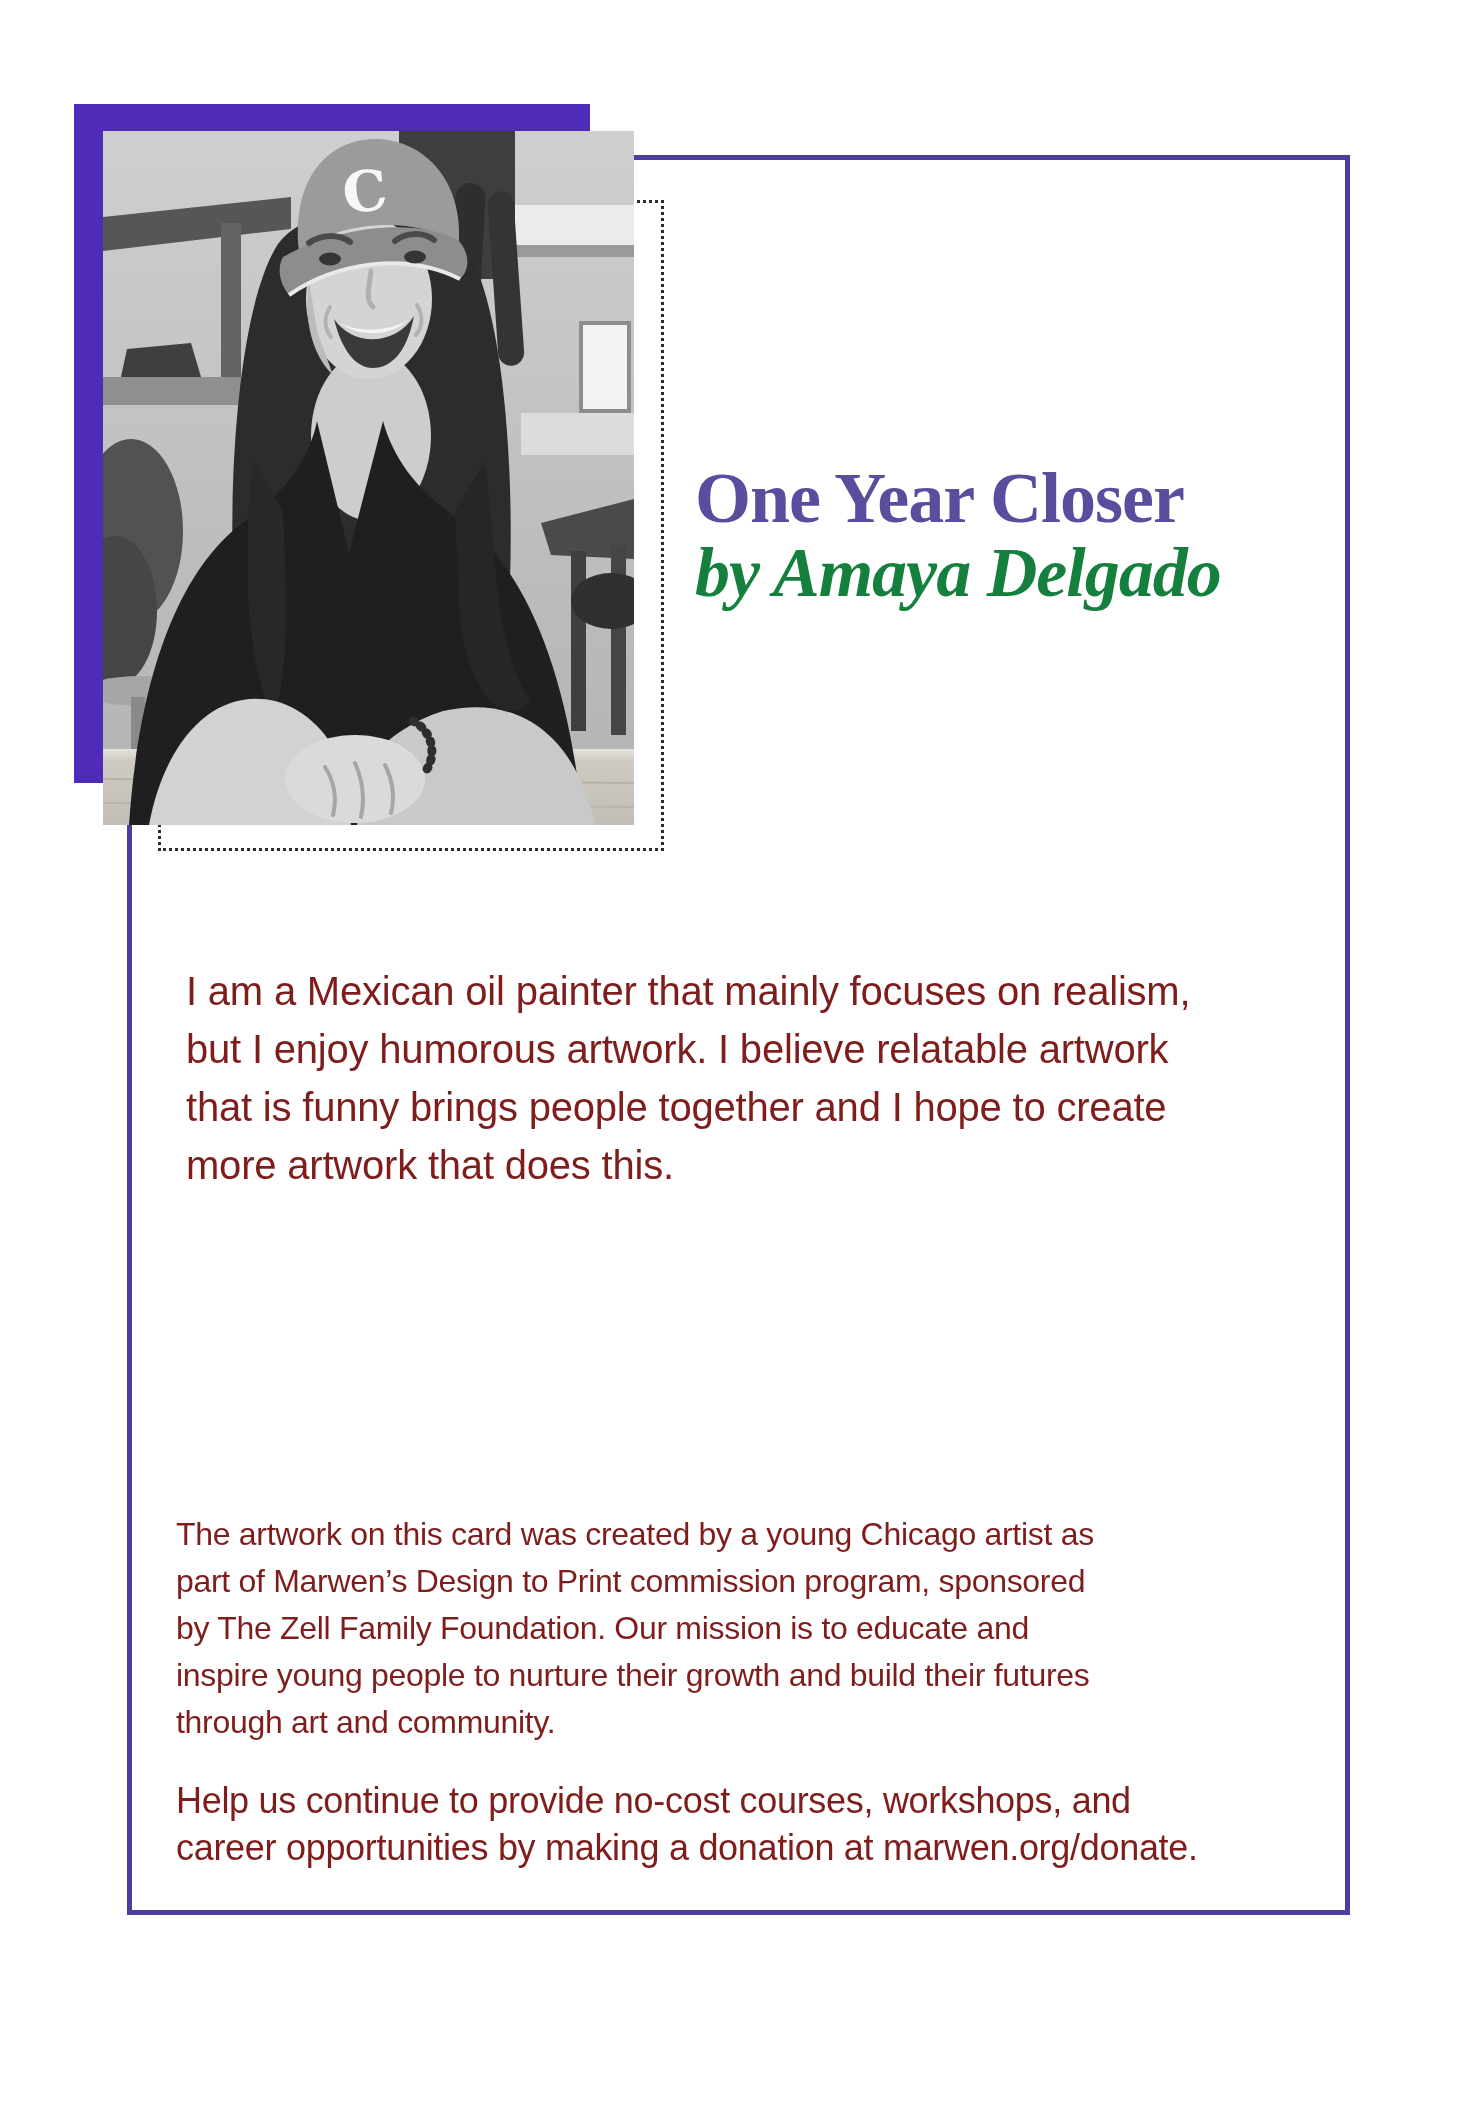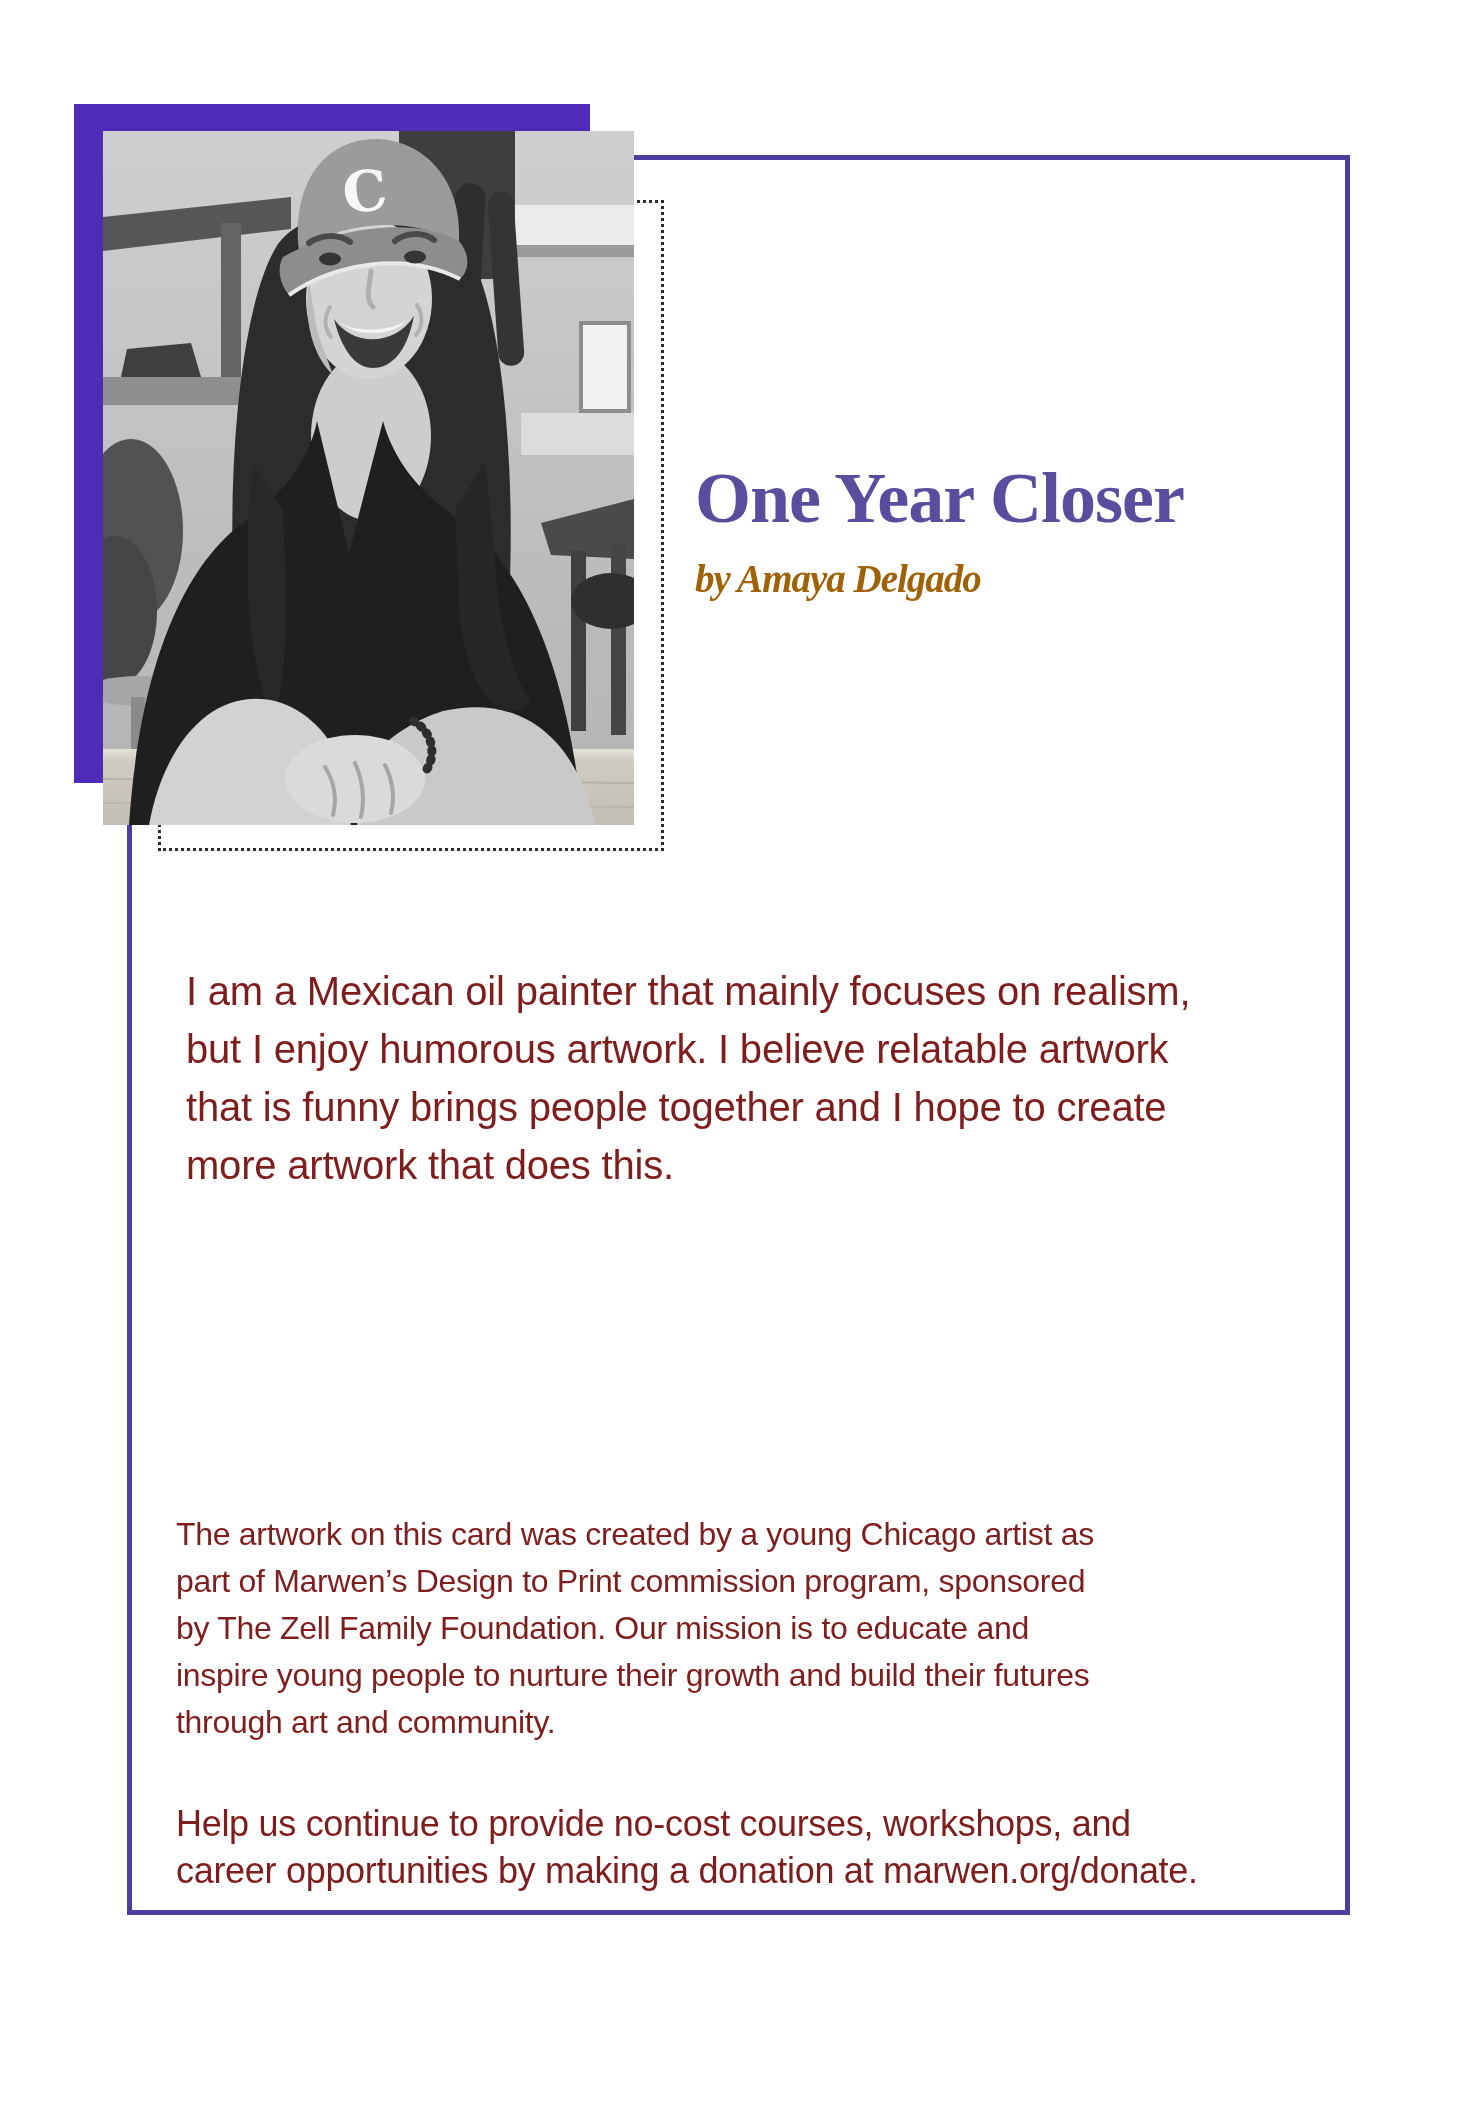--- a/index.html
+++ b/index.html
@@ -42,40 +42,40 @@
   }
   .photo svg { display: block; width: 531px; height: 694px; }
 
   
   .headline { position: absolute; left: 695px; top: 461px; width: 640px; font-family: Liberation Serif, serif; }
   .headline h1 {
     font-size: 72px; line-height: 74px; font-weight: bold;
     letter-spacing: -1px; color: #5B4C9E; white-space: nowrap;
   }
   .headline .byline {
-    margin-top: 13px;
-    font-size: 39px; line-height: 62px; font-weight: bold; font-style: italic;
-    letter-spacing: -1px; color: #a16207; white-space: nowrap;
+    margin-top: 7px;
+    font-size: 70px; line-height: 62px; font-weight: bold; font-style: italic;
+    letter-spacing: -1px; color: #15803d; white-space: nowrap;
   }
 
   
   .copy {
     color: #7f1d1d; white-space: pre-line; position: absolute;
   }
   .bio {
     left: 186px; top: 962px; width: 1170px;
     font-size: 40px; line-height: 58px; letter-spacing: -0.2px;
   }
   .program {
     left: 176px; top: 1511px; width: 1180px;
     font-size: 32px; line-height: 47px; letter-spacing: -0.3px;
   }
   .donate {
     left: 176px; top: 1777px; width: 1180px;
-    font-size: 36px; line-height: 47px; letter-spacing: -0.3px; margin-top: 23px;
+    font-size: 36px; line-height: 47px; letter-spacing: -0.3px;
   }
 
   
   .logo {
     position: absolute; left: 508px; top: 1955px;
     font-family: "DejaVu Serif", serif;
     font-size: 95px; line-height: 95px; font-weight: bold;
     letter-spacing: -2px; color: #4B33BC; white-space: nowrap;
   }
 </style>

